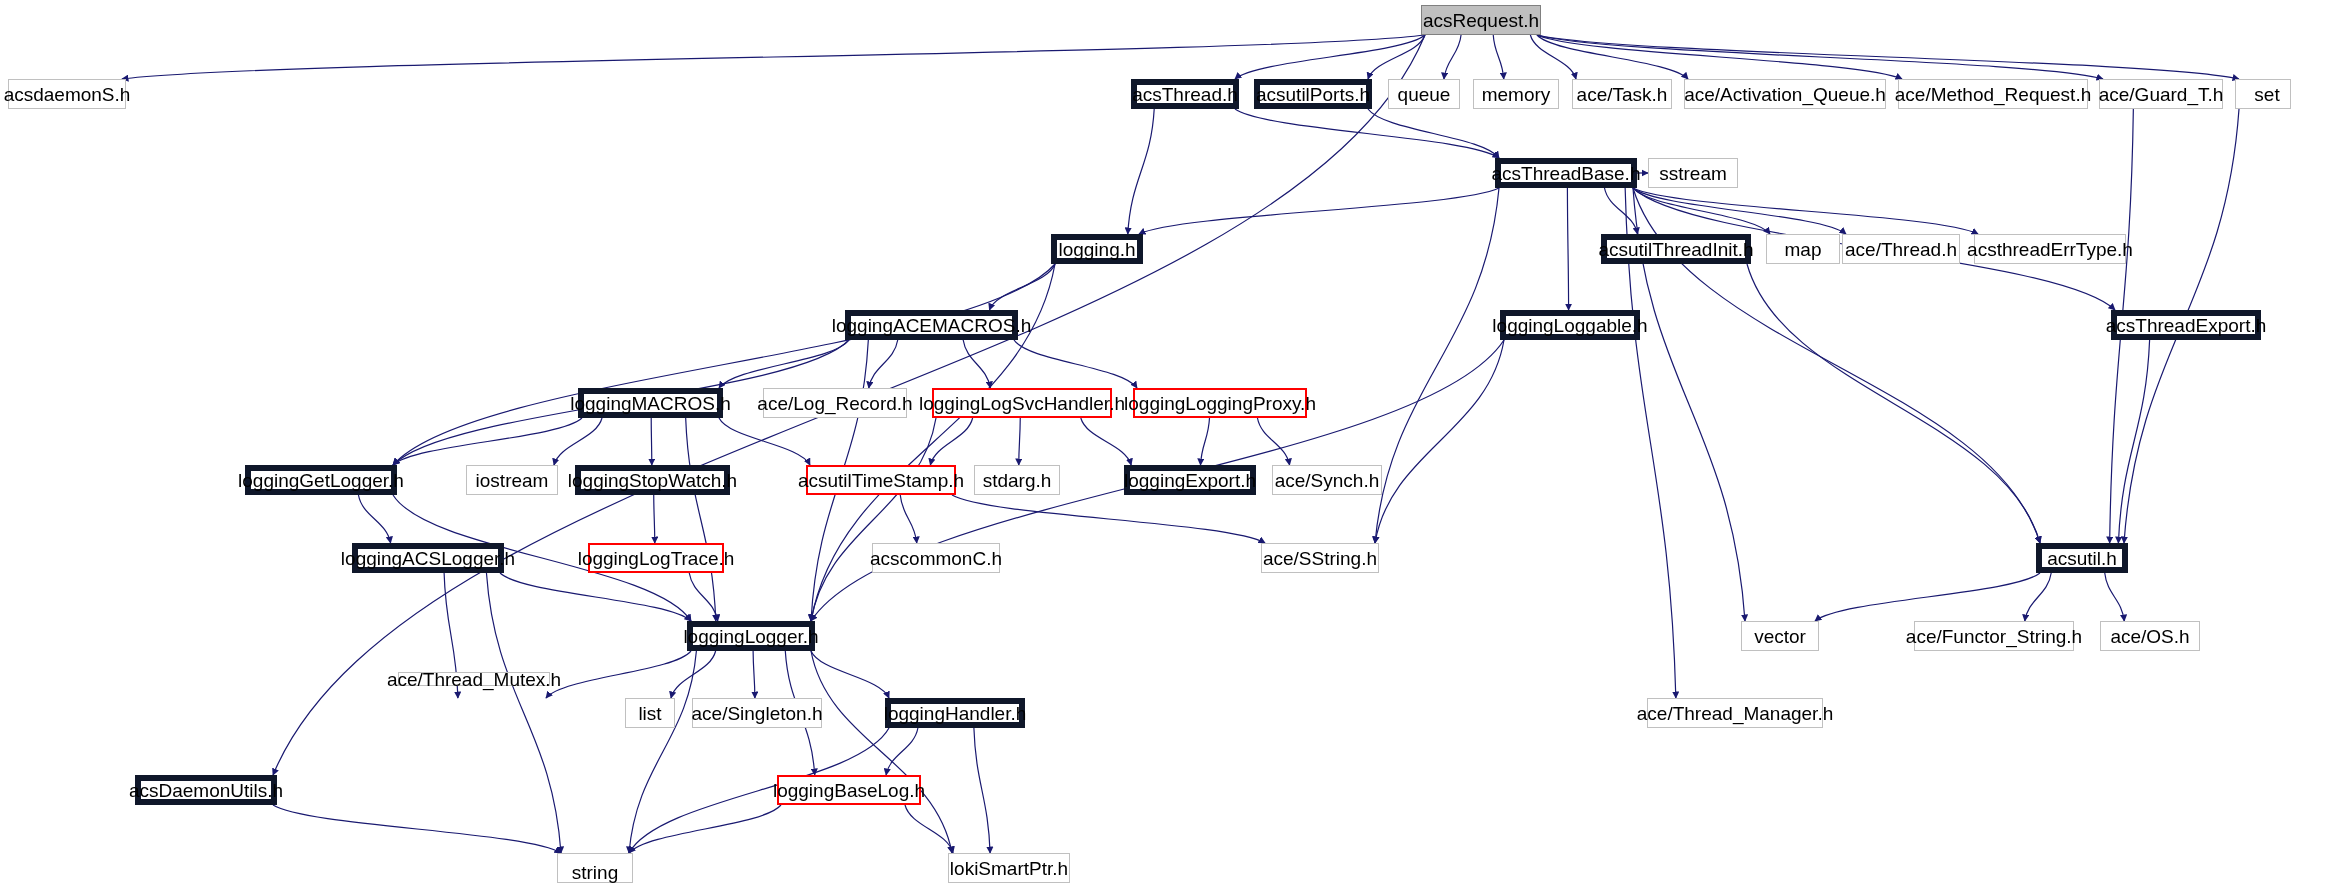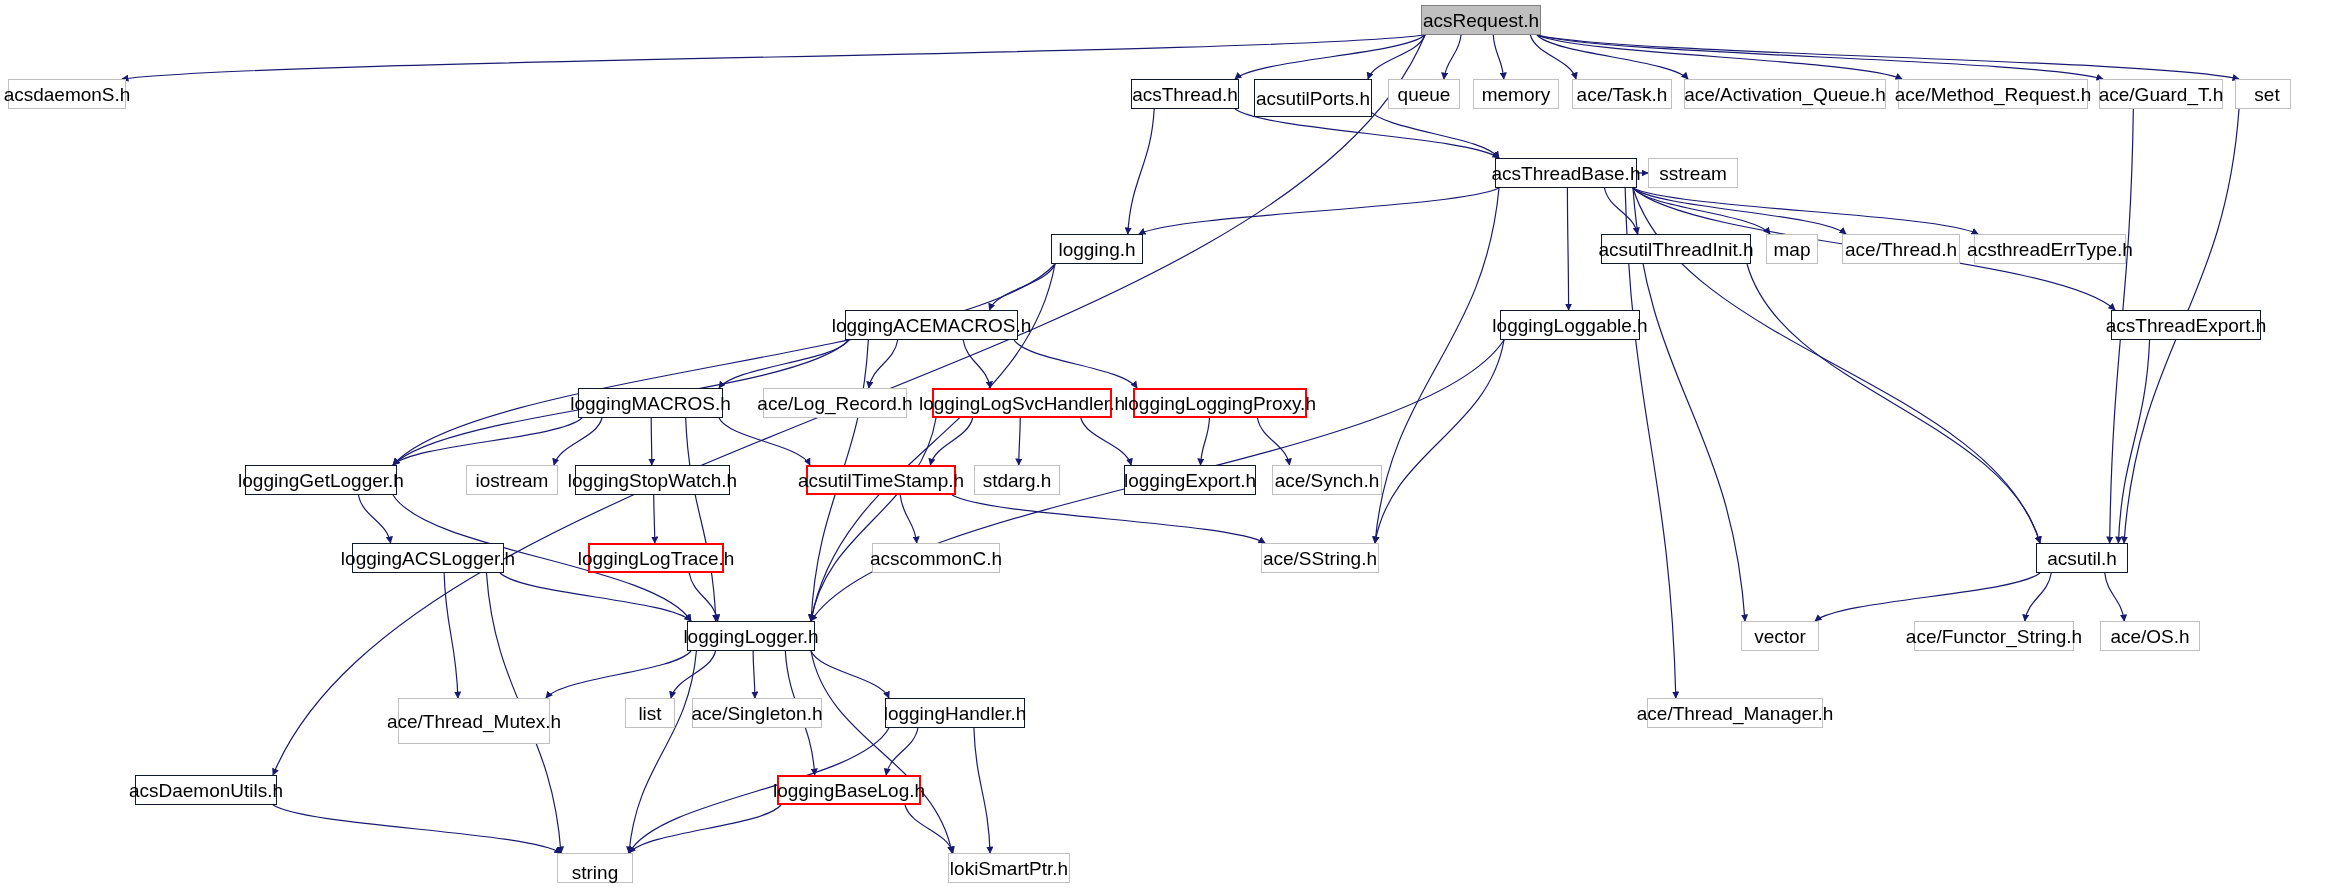--- a/index.html
+++ b/index.html
@@ -2,21 +2,21 @@
 <html><head>
 <meta charset="utf-8">
 <style>
   html,body{margin:0;padding:0;background:#ffffff;}
   body{font-family:"Liberation Sans", sans-serif;}
   #graph-root{position:relative;width:2343px;height:891px;background:#fff;overflow:hidden;}
   svg#edges{position:absolute;left:0;top:0;width:2343px;height:891px;}
   .node{position:absolute;box-sizing:border-box;display:flex;align-items:center;justify-content:center;
         background:#ffffff;border:1px solid #c0c0c0;color:#000000;white-space:nowrap;
         font-family:"Liberation Sans", sans-serif;font-size:19px;line-height:1;letter-spacing:0px;}
-  .node.strong{border:1px solid #0f172a;}
+  .node.strong{border:6px solid #0f172a;}
   .node.red{border:2px solid #ff0000;}
   .node.root{background:#bfbfbf;border:1px solid #808080;}
   .node span{pointer-events:none;}
 </style>
 </head>
 <body>
 
 <div id="graph-root">
   <svg id="edges" viewBox="0 0 2343 891" preserveAspectRatio="none">
     <defs>
@@ -107,21 +107,21 @@
   <div id="node-layer">
       <div class="node root" style="left: 1421px; top: 5px; width: 120px; height: 30px;">
         <span>acsRequest.h</span>
       </div>
       <div class="node plain" style="left: 8px; top: 79px; width: 118px; height: 30px;">
         <span>acsdaemonS.h</span>
       </div>
       <div class="node strong" style="left: 1131px; top: 79px; width: 108px; height: 30px;">
         <span>acsThread.h</span>
       </div>
-      <div class="node strong" style="left: 1254px; top: 79px; width: 118px; height: 38px;">
+      <div class="node strong" style="left: 1254px; top: 79px; width: 118px; height: 30px;">
         <span>acsutilPorts.h</span>
       </div>
       <div class="node plain" style="left: 1388px; top: 79px; width: 72px; height: 30px;">
         <span>queue</span>
       </div>
       <div class="node plain" style="left: 1473px; top: 79px; width: 86px; height: 30px;">
         <span>memory</span>
       </div>
       <div class="node plain" style="left: 1572px; top: 79px; width: 100px; height: 30px;">
         <span>ace/Task.h</span>
@@ -143,21 +143,21 @@
       </div>
       <div class="node plain" style="left: 1648px; top: 158px; width: 90px; height: 30px;">
         <span>sstream</span>
       </div>
       <div class="node strong" style="left: 1051px; top: 234px; width: 92px; height: 30px;">
         <span>logging.h</span>
       </div>
       <div class="node strong" style="left: 1601px; top: 234px; width: 150px; height: 30px;">
         <span>acsutilThreadInit.h</span>
       </div>
-      <div class="node plain" style="left: 1766px; top: 234px; width: 52px; height: 30px;">
+      <div class="node plain" style="left: 1766px; top: 234px; width: 74px; height: 30px;">
         <span>map</span>
       </div>
       <div class="node plain" style="left: 1842px; top: 234px; width: 118px; height: 30px;">
         <span>ace/Thread.h</span>
       </div>
       <div class="node plain" style="left: 1974px; top: 234px; width: 152px; height: 30px;">
         <span>acsthreadErrType.h</span>
       </div>
       <div class="node strong" style="left: 845px; top: 310px; width: 173px; height: 30px;">
         <span>loggingACEMACROS.h</span>
@@ -221,21 +221,21 @@
       </div>
       <div class="node plain" style="left: 1741px; top: 621px; width: 78px; height: 30px;">
         <span>vector</span>
       </div>
       <div class="node plain" style="left: 1914px; top: 621px; width: 160px; height: 30px;">
         <span>ace/Functor_String.h</span>
       </div>
       <div class="node plain" style="left: 2100px; top: 621px; width: 100px; height: 30px;">
         <span>ace/OS.h</span>
       </div>
-      <div class="node plain" style="left: 398px; top: 698px; width: 152px; height: 46px;">
+      <div class="node plain" style="left: 398px; top: 672px; width: 152px; height: 14px;">
         <span>ace/Thread_Mutex.h</span>
       </div>
       <div class="node plain" style="left: 625px; top: 698px; width: 50px; height: 30px;">
         <span>list</span>
       </div>
       <div class="node plain" style="left: 692px; top: 698px; width: 130px; height: 30px;">
         <span>ace/Singleton.h</span>
       </div>
       <div class="node strong" style="left: 885px; top: 698px; width: 140px; height: 30px;">
         <span>loggingHandler.h</span>

